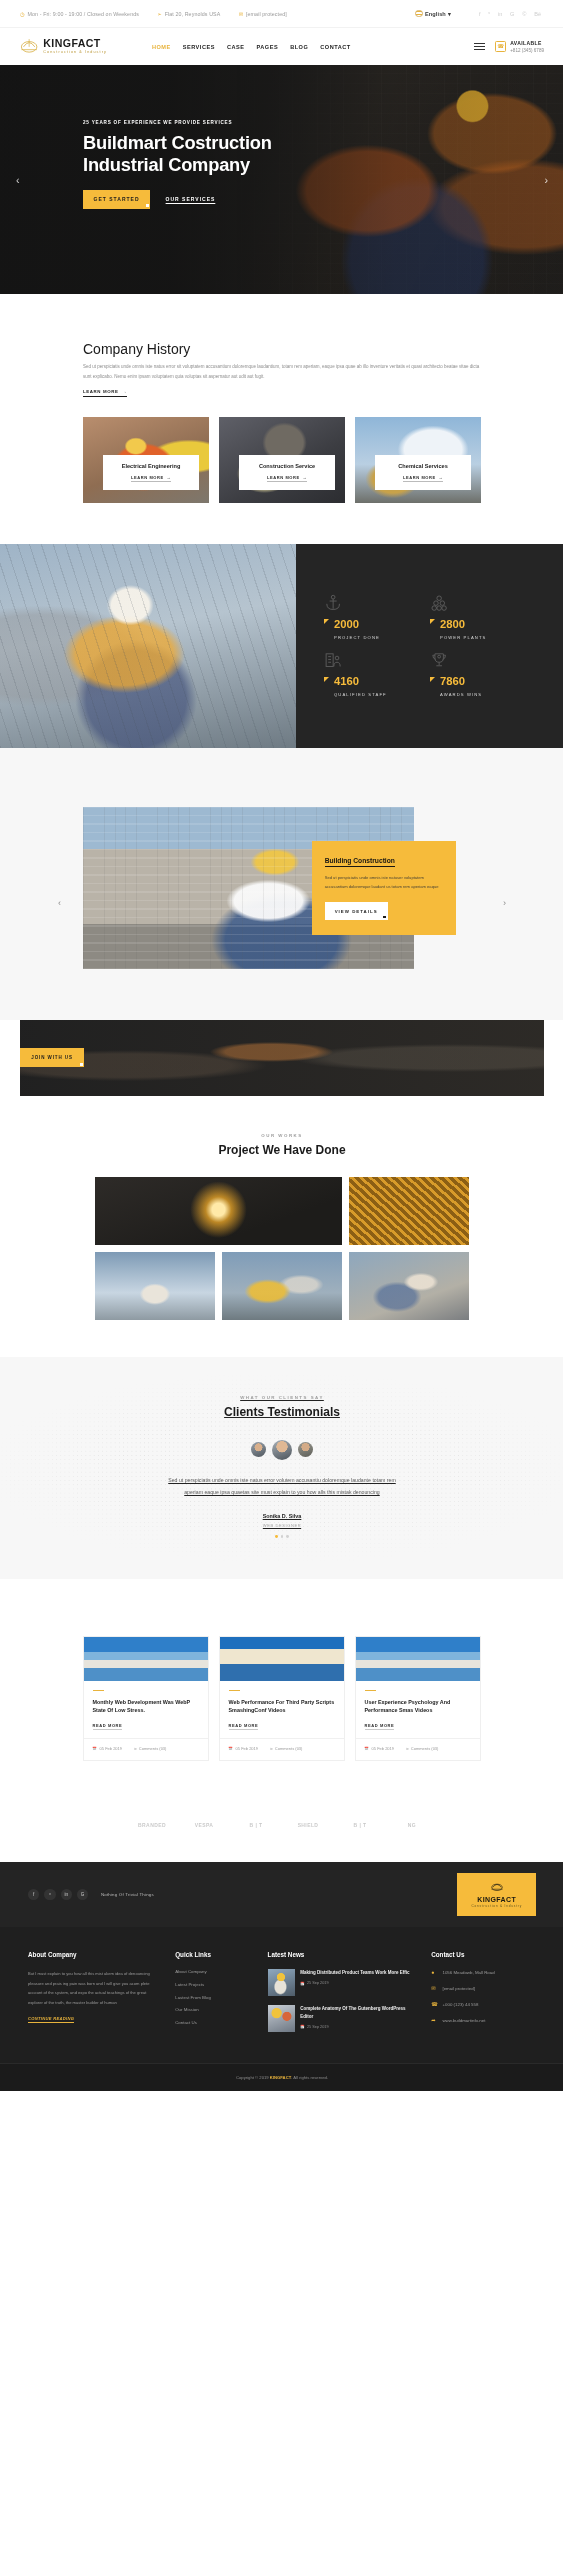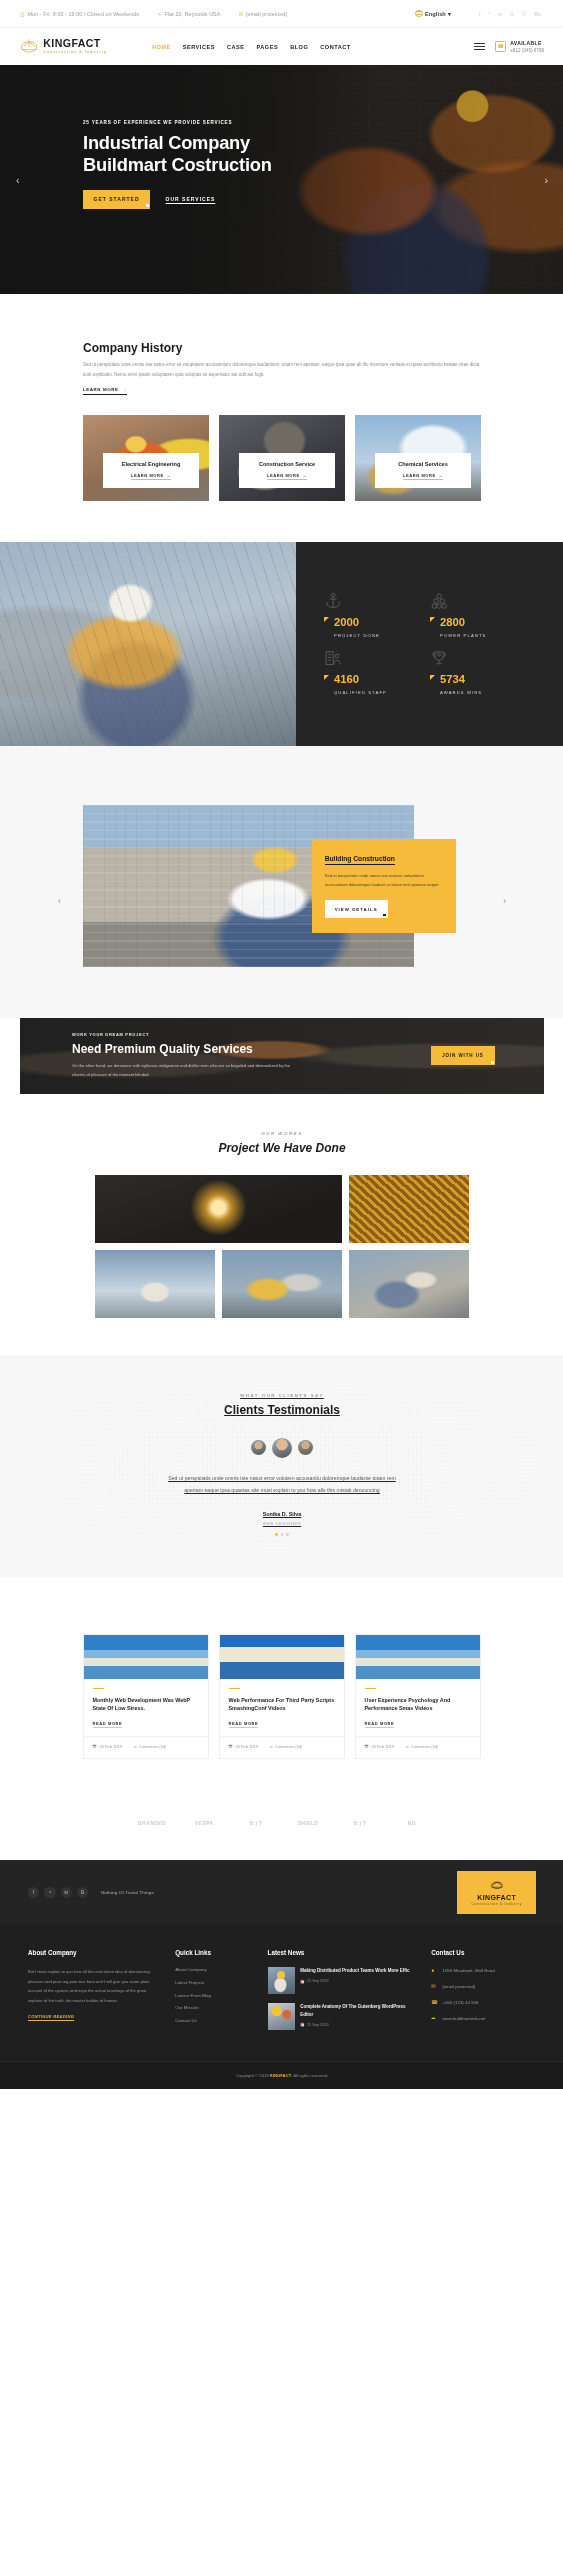--- a/index.html
+++ b/index.html
@@ -120,21 +120,21 @@
   
   .who { display: flex; gap: 24px; padding: 44px 83px 0; align-items: flex-start; }
   .who-card {
     background: #f6bb3b; width: 148px; height: 69px; padding: 15.5px 14px;
     flex: none; position: relative;
   }
   .who-card::after { content:""; position:absolute; right:1.4px; bottom:1.4px; width:3.5px; height:3.5px; background:#fff; }
   .who-k { font-size: 4.1px; font-weight: bold; letter-spacing: 0.8px; color: #23211c; text-transform: uppercase; }
   .who-h { font-size: 11px; font-weight: bold; color: #191712; line-height: 1.22; margin-top: 7px; }
   .who-right { padding-top: 2.8px; flex: 1; }
-  .who-right h3 { font-size: 12px; font-weight: bold; color: #1b1b1b; }
+  .who-right h3 { font-size: 14px; font-weight: normal; color: #1b1b1b; }
   .who-right p { font-size: 4.5px; line-height: 2.05; color: #8e8e8e; margin-top: 5.6px; }
   .lm {
     display: inline-flex; align-items: center; gap: 3.5px; margin-top: 8.5px;
     font-size: 4.4px; font-weight: bold; letter-spacing: 0.6px; color: #1b1b1b;
     text-transform: uppercase; border-bottom: 0.7px solid #1b1b1b; padding-bottom: 1.4px;
   }
 
   
   .cards3 { display: flex; gap: 10px; padding: 20px 83px 41px; }
   .icard { position: relative; flex: 1; height: 86px; overflow: hidden; }
@@ -262,21 +262,21 @@
   .cta-h { font-size: 12px; font-weight: bold; color: #fff; margin-top: 5px; }
   .cta-p { font-size: 4.1px; line-height: 2.1; color: #c5c5c5; margin-top: 5.6px; max-width: 232px; }
   .cta-btn {
     position: relative; margin-right: 49px; background: #f6bb3b; color: #1c1c1c;
     font-size: 4.5px; font-weight: bold; letter-spacing: 0.9px; padding: 7px 11.3px;
     text-transform: uppercase;
   }
   .cta-btn::after { content:""; position:absolute; right:1.4px; bottom:1.4px; width:2.8px; height:2.8px; background:#fff; }
 
   
-  .pf-wrap { padding: 37px 12px 0; font-style: italic; }
+  .pf-wrap { padding: 37px 12px 0; }
   .pf-grid { padding: 20px 83px 37px; display: grid; grid-template-columns: repeat(3,1fr); gap: 7px; }
   .pf { height: 68px; position: relative; overflow: hidden; }
   .pf.wide { grid-column: span 2; }
   .pf.tall { height: 68px; }
   .p1 { background: radial-gradient(circle at 50% 48%, #ffe9a8 0 5%, rgba(240,170,40,.75) 10%, transparent 22%), linear-gradient(160deg,#2e2b28,#1d1c1a 70%), #221f1d; }
   .p2 { background: repeating-linear-gradient(42deg, #d89b2a 0 2.8px, #8c5f14 2.8px 6.3px), radial-gradient(ellipse at 50% 50%, rgba(255,220,120,.5), transparent 60%); }
   .p3 { background: radial-gradient(ellipse at 50% 62%, #e9e4da 0 14%, transparent 18%), linear-gradient(180deg,#7d9ab5,#c8d6e2 60%,#8e9aa2); }
   .p4 { background: radial-gradient(ellipse at 38% 58%, rgba(240,190,50,.85) 0 16%, transparent 22%), radial-gradient(ellipse at 66% 48%, rgba(220,215,205,.8) 0 14%, transparent 20%), linear-gradient(180deg,#7f9cb8,#9fb0bd 60%,#6e7a80); }
   .p5 { background: radial-gradient(ellipse at 60% 44%, rgba(235,225,210,.9) 0 12%, transparent 17%), radial-gradient(ellipse at 40% 66%, rgba(70,100,150,.6) 0 18%, transparent 24%), linear-gradient(160deg,#8ea7bd,#b3b0a6 65%,#7a7d80); }
 
@@ -455,22 +455,22 @@
     </div>
   </div>
 
   <div class="hero">
     <div class="hero-bg"></div>
     <div class="hero-worker"></div>
     <div class="hero-shade"></div>
     <div class="hero-inner">
       <div class="hero-kicker">25 YEARS OF EXPERIENCE WE PROVIDE SERVICES</div>
       <div class="hero-title">
+        <div>Buildmart Costruction</div>
         <div>Industrial Company</div>
-        <div>Buildmart Costruction</div>
       </div>
       <div class="hero-btns">
         <span class="btn-yellow">GET STARTED</span>
         <span class="btn-link">OUR SERVICES</span>
       </div>
     </div>
     <div class="arrow-l">‹</div>
     <div class="arrow-r">›</div>
   </div>
 
@@ -565,21 +565,21 @@
         <div class="stat-ic">
           <svg width="18.3" height="18.3" viewBox="0 0 26 26" fill="none" stroke="#5d5d5d" stroke-width="1.3">
             <path d="M7 4 h12 v6 q0 6-6 6 q-6 0-6-6 z"></path>
               <path d="M7 6 H4 q0 5 4 6"></path>
               <path d="M19 6 h3 q0 5-4 6"></path>
             <line x1="13" y1="16" x2="13" y2="20"></line>
               <line x1="9" y1="21" x2="17" y2="21"></line>
             <circle cx="13" cy="8" r="2"></circle>
           </svg>
         </div>
-        <div class="stat-num">5734</div>
+        <div class="stat-num">7860</div>
         <div class="stat-lbl">AWARDS WINS</div>
       </div>
     </div>
   </div>
 
   <div class="ls-wrap">
     <div class="ls-slider">
       <div class="ls-card">
         <div class="ls-img"></div>
         <div class="ls-box">
@@ -588,25 +588,20 @@
           <span class="ls-view">VIEW DETAILS</span>
         </div>
       </div>
       <div class="sl-arrow l">‹</div>
       <div class="sl-arrow r">›</div>
     </div>
   </div>
 
   <div class="cta">
     <div class="cta-bg"></div>
-    <div class="cta-inner">
-      <div class="cta-k">WORK YOUR DREAM PROJECT</div>
-      <div class="cta-h">Need Premium Quality Services</div>
-      <div class="cta-p">On the other hand, we denounce with righteous indignation and dislike men who are so beguiled and demoralized by the charms of pleasure of the moment blinded</div>
-    </div>
     <span class="cta-btn">JOIN WITH US</span>
   </div>
 
   <div class="pf-wrap">
     <div class="sec-head">
       <div class="sec-kicker">OUR WORKS</div>
       <div class="sec-title">Project We Have Done</div>
     </div>
     <div class="pf-grid">
       <div class="pf wide p1"></div>

